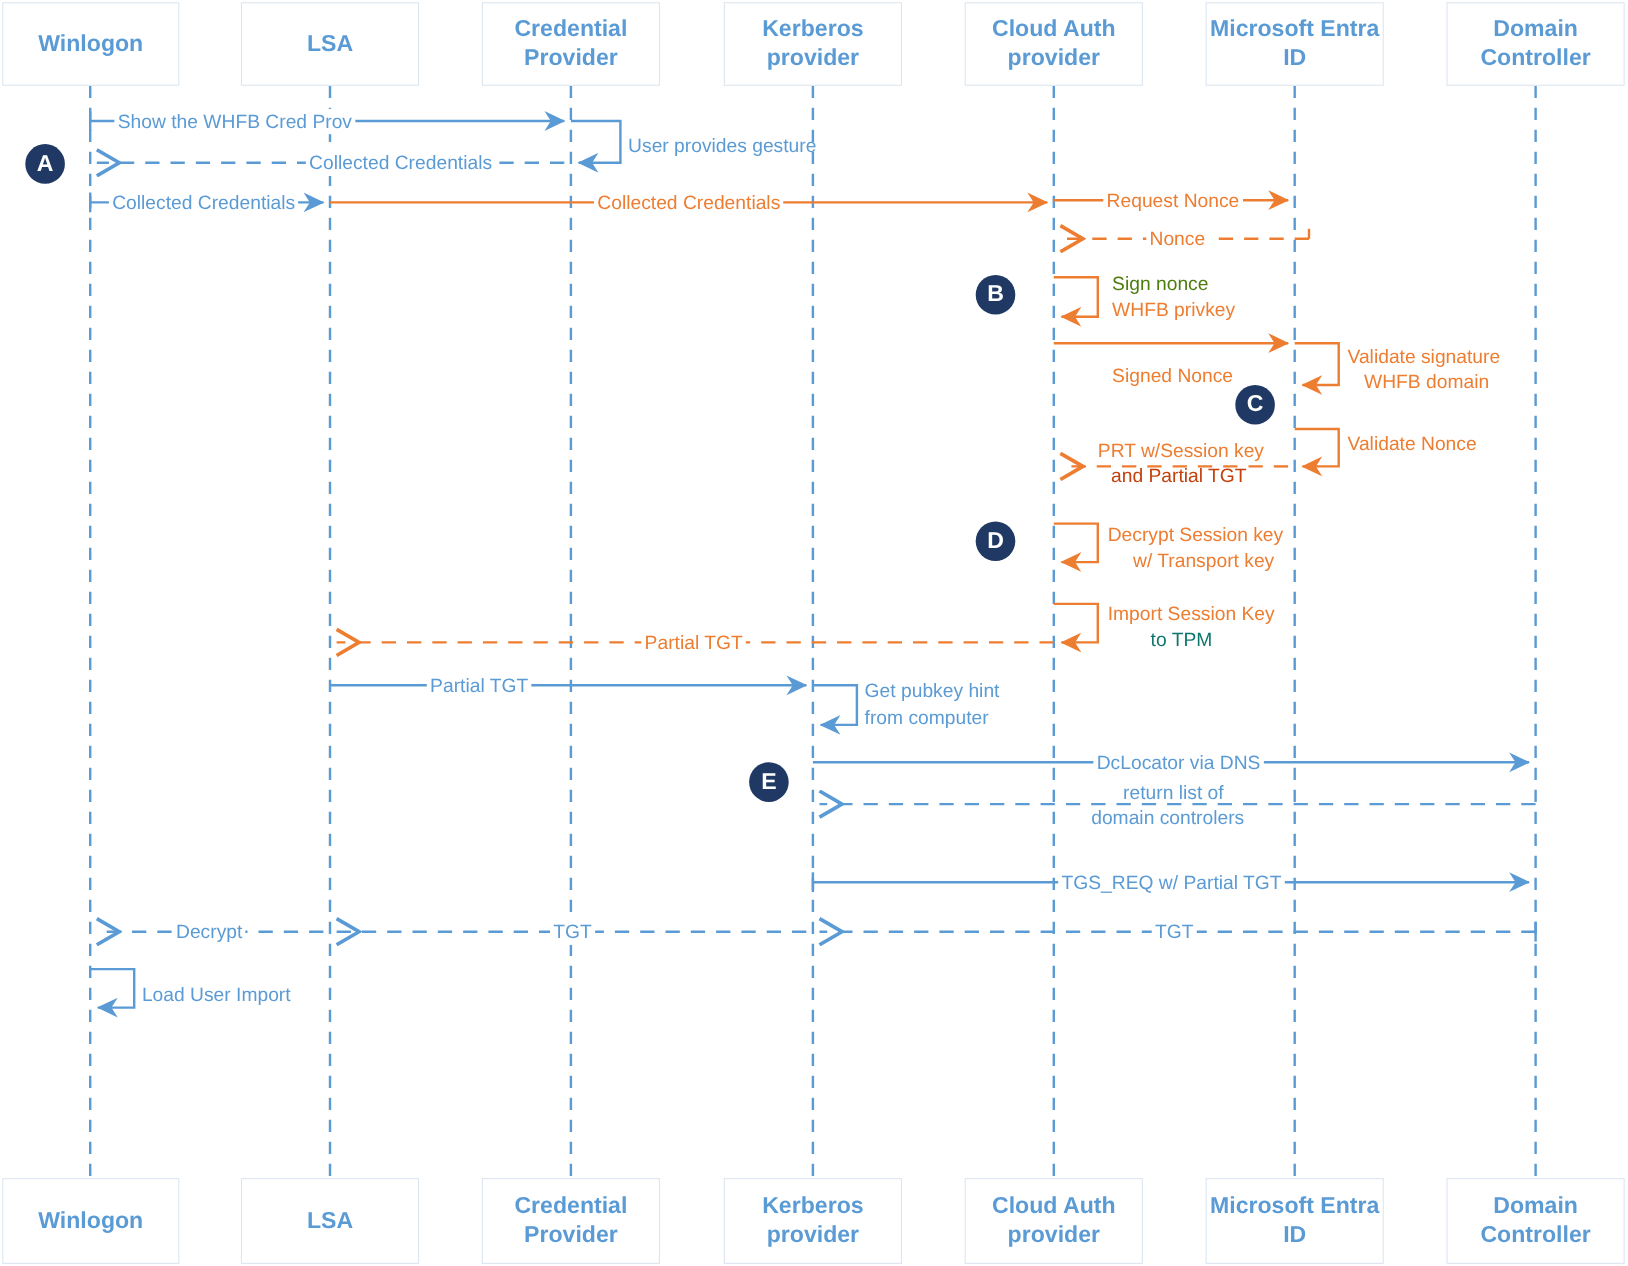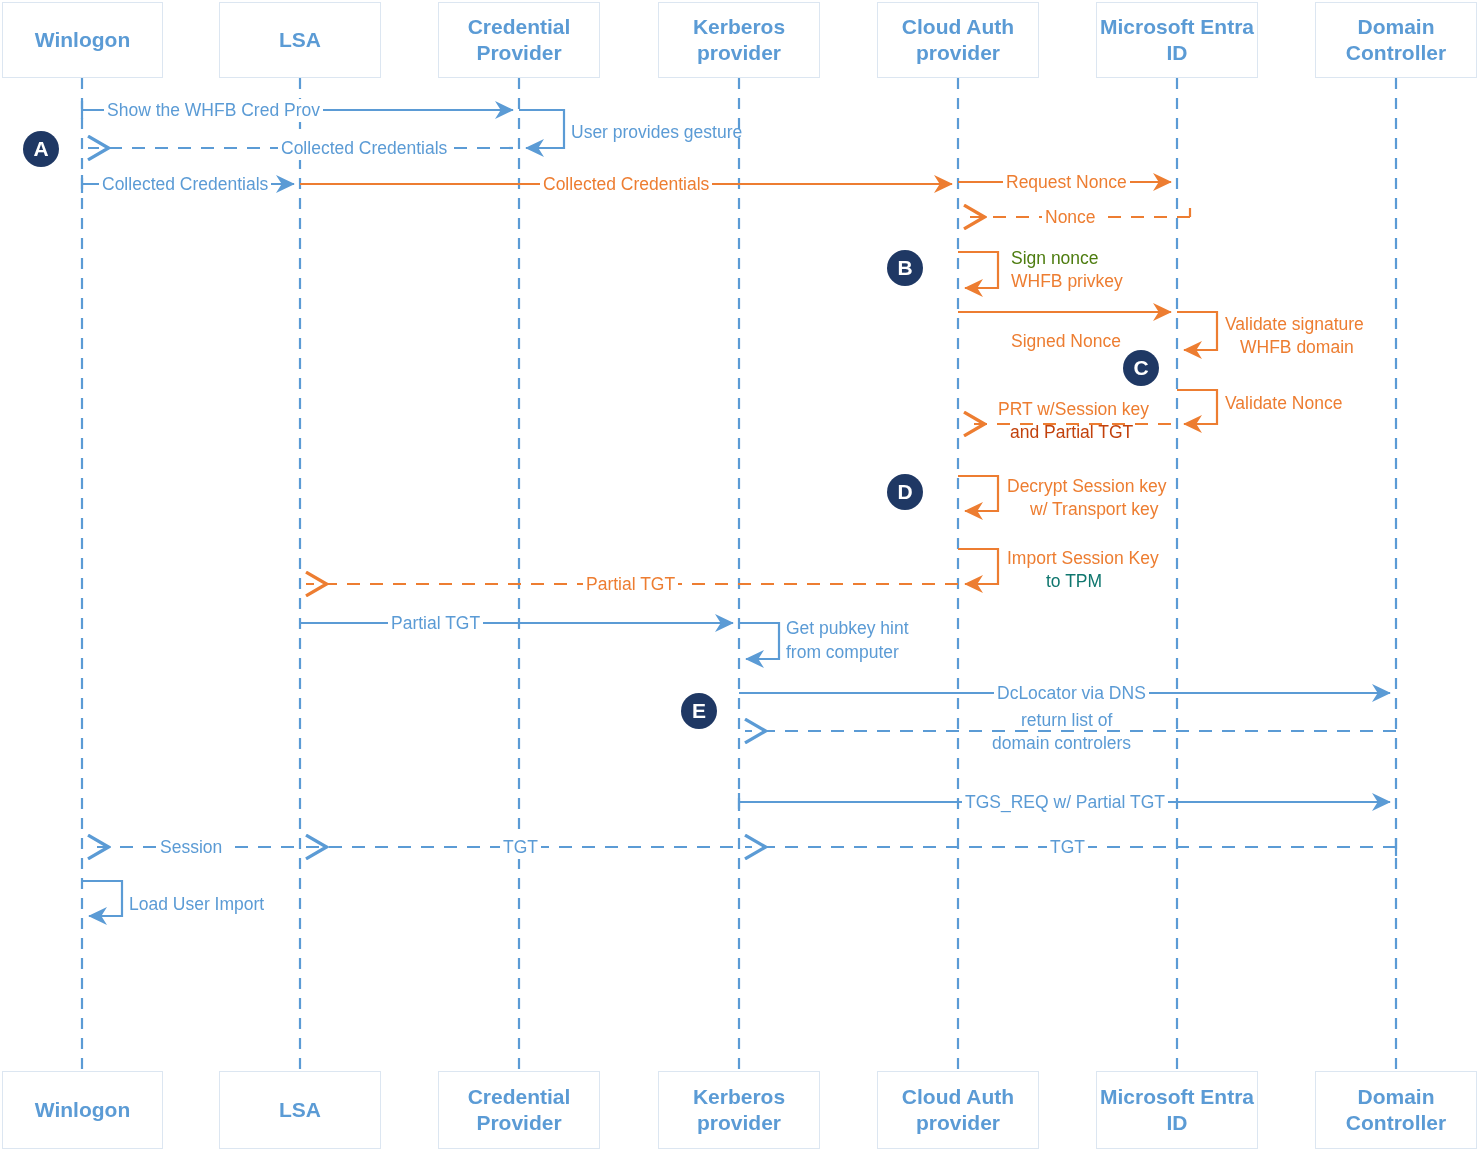--- a/index.html
+++ b/index.html
@@ -205,16 +205,16 @@
   <div class="msg or" style="left:583px;top:573px;">Partial TGT</div>
   <div class="msg" style="left:388px;top:612px;">Partial TGT</div>
   <div class="msg noblock lbl-left" style="left:783px;top:617px;">Get pubkey hint</div>
   <div class="msg noblock lbl-left" style="left:783px;top:641px;">from computer</div>
   <div class="msg" style="left:994px;top:682px;">DcLocator via DNS</div>
   <div class="msg noblock" style="left:1018px;top:709px;">return list of</div>
   <div class="msg noblock" style="left:989px;top:732px;">domain controlers</div>
   <div class="msg" style="left:962px;top:791px;">TGS_REQ w/ Partial TGT</div>
   <div class="msg" style="left:1047px;top:836px;">TGT</div>
   <div class="msg" style="left:500px;top:836px;">TGT</div>
-  <div class="msg" style="left:157px;top:836px;">Session</div>
+  <div class="msg" style="left:157px;top:836px;">Decrypt</div>
   <div class="msg noblock lbl-left" style="left:126px;top:893px;">Load User Import</div>
 
 </div>
 
 </body></html>

